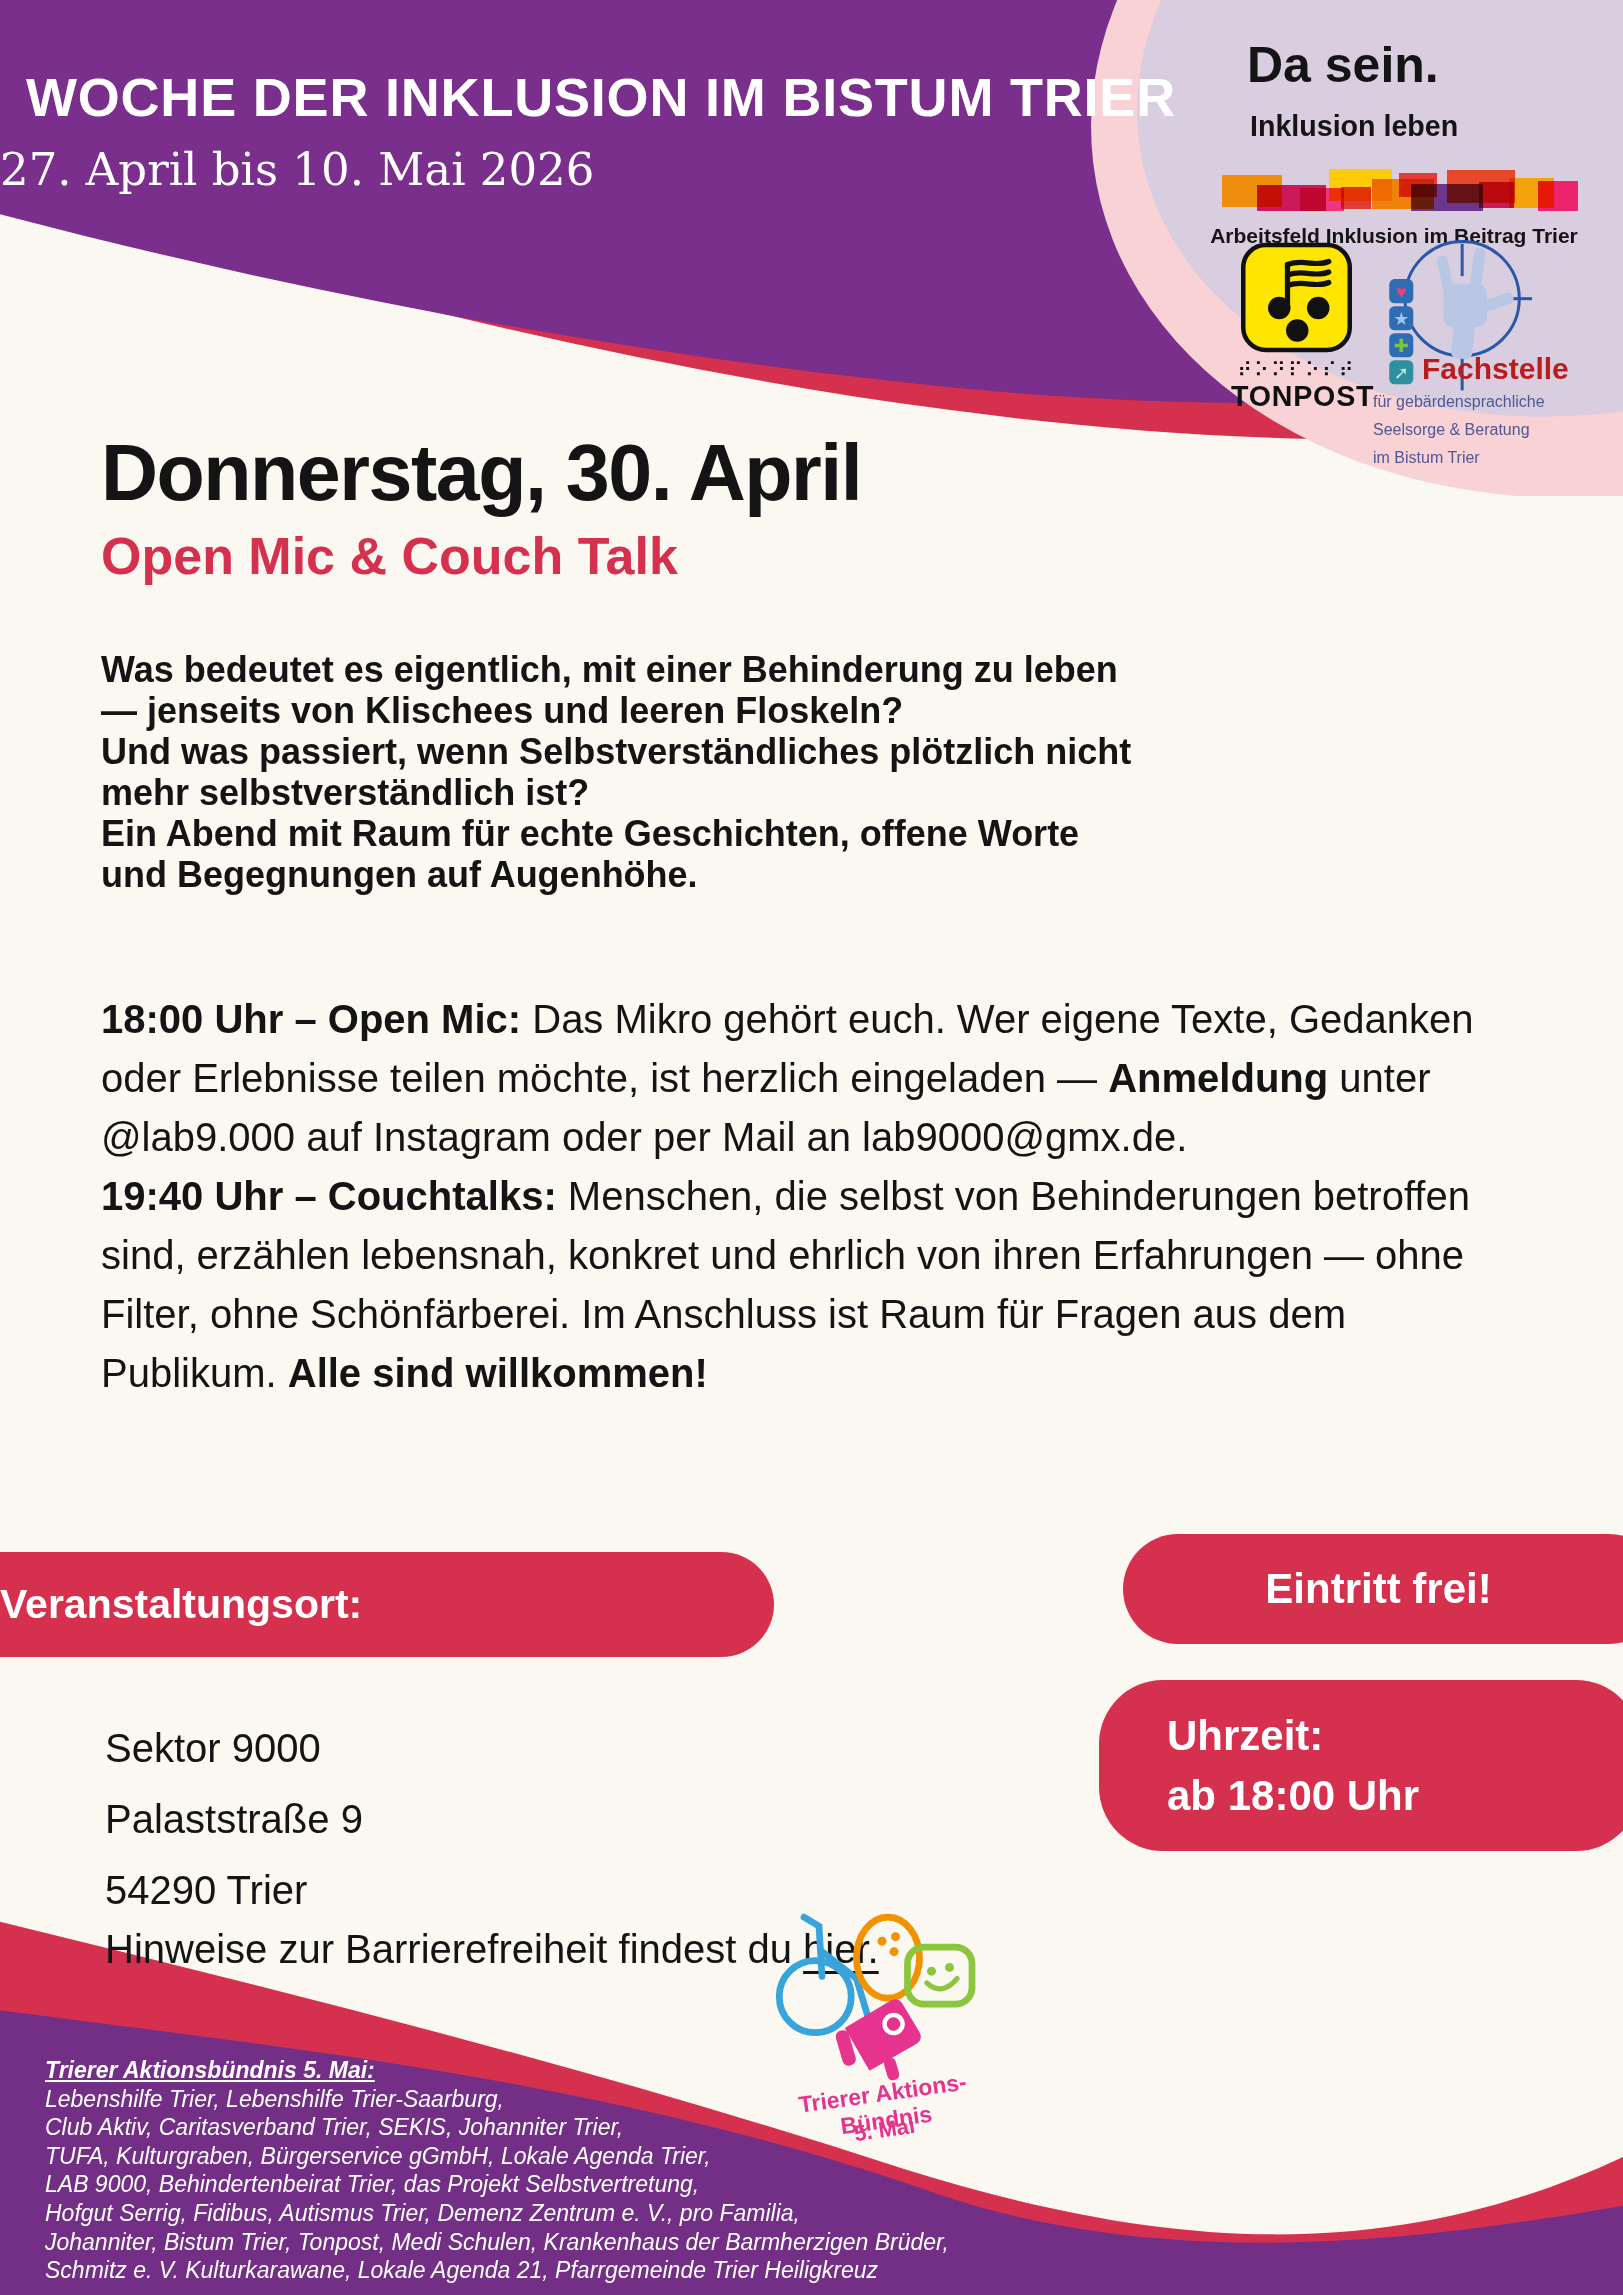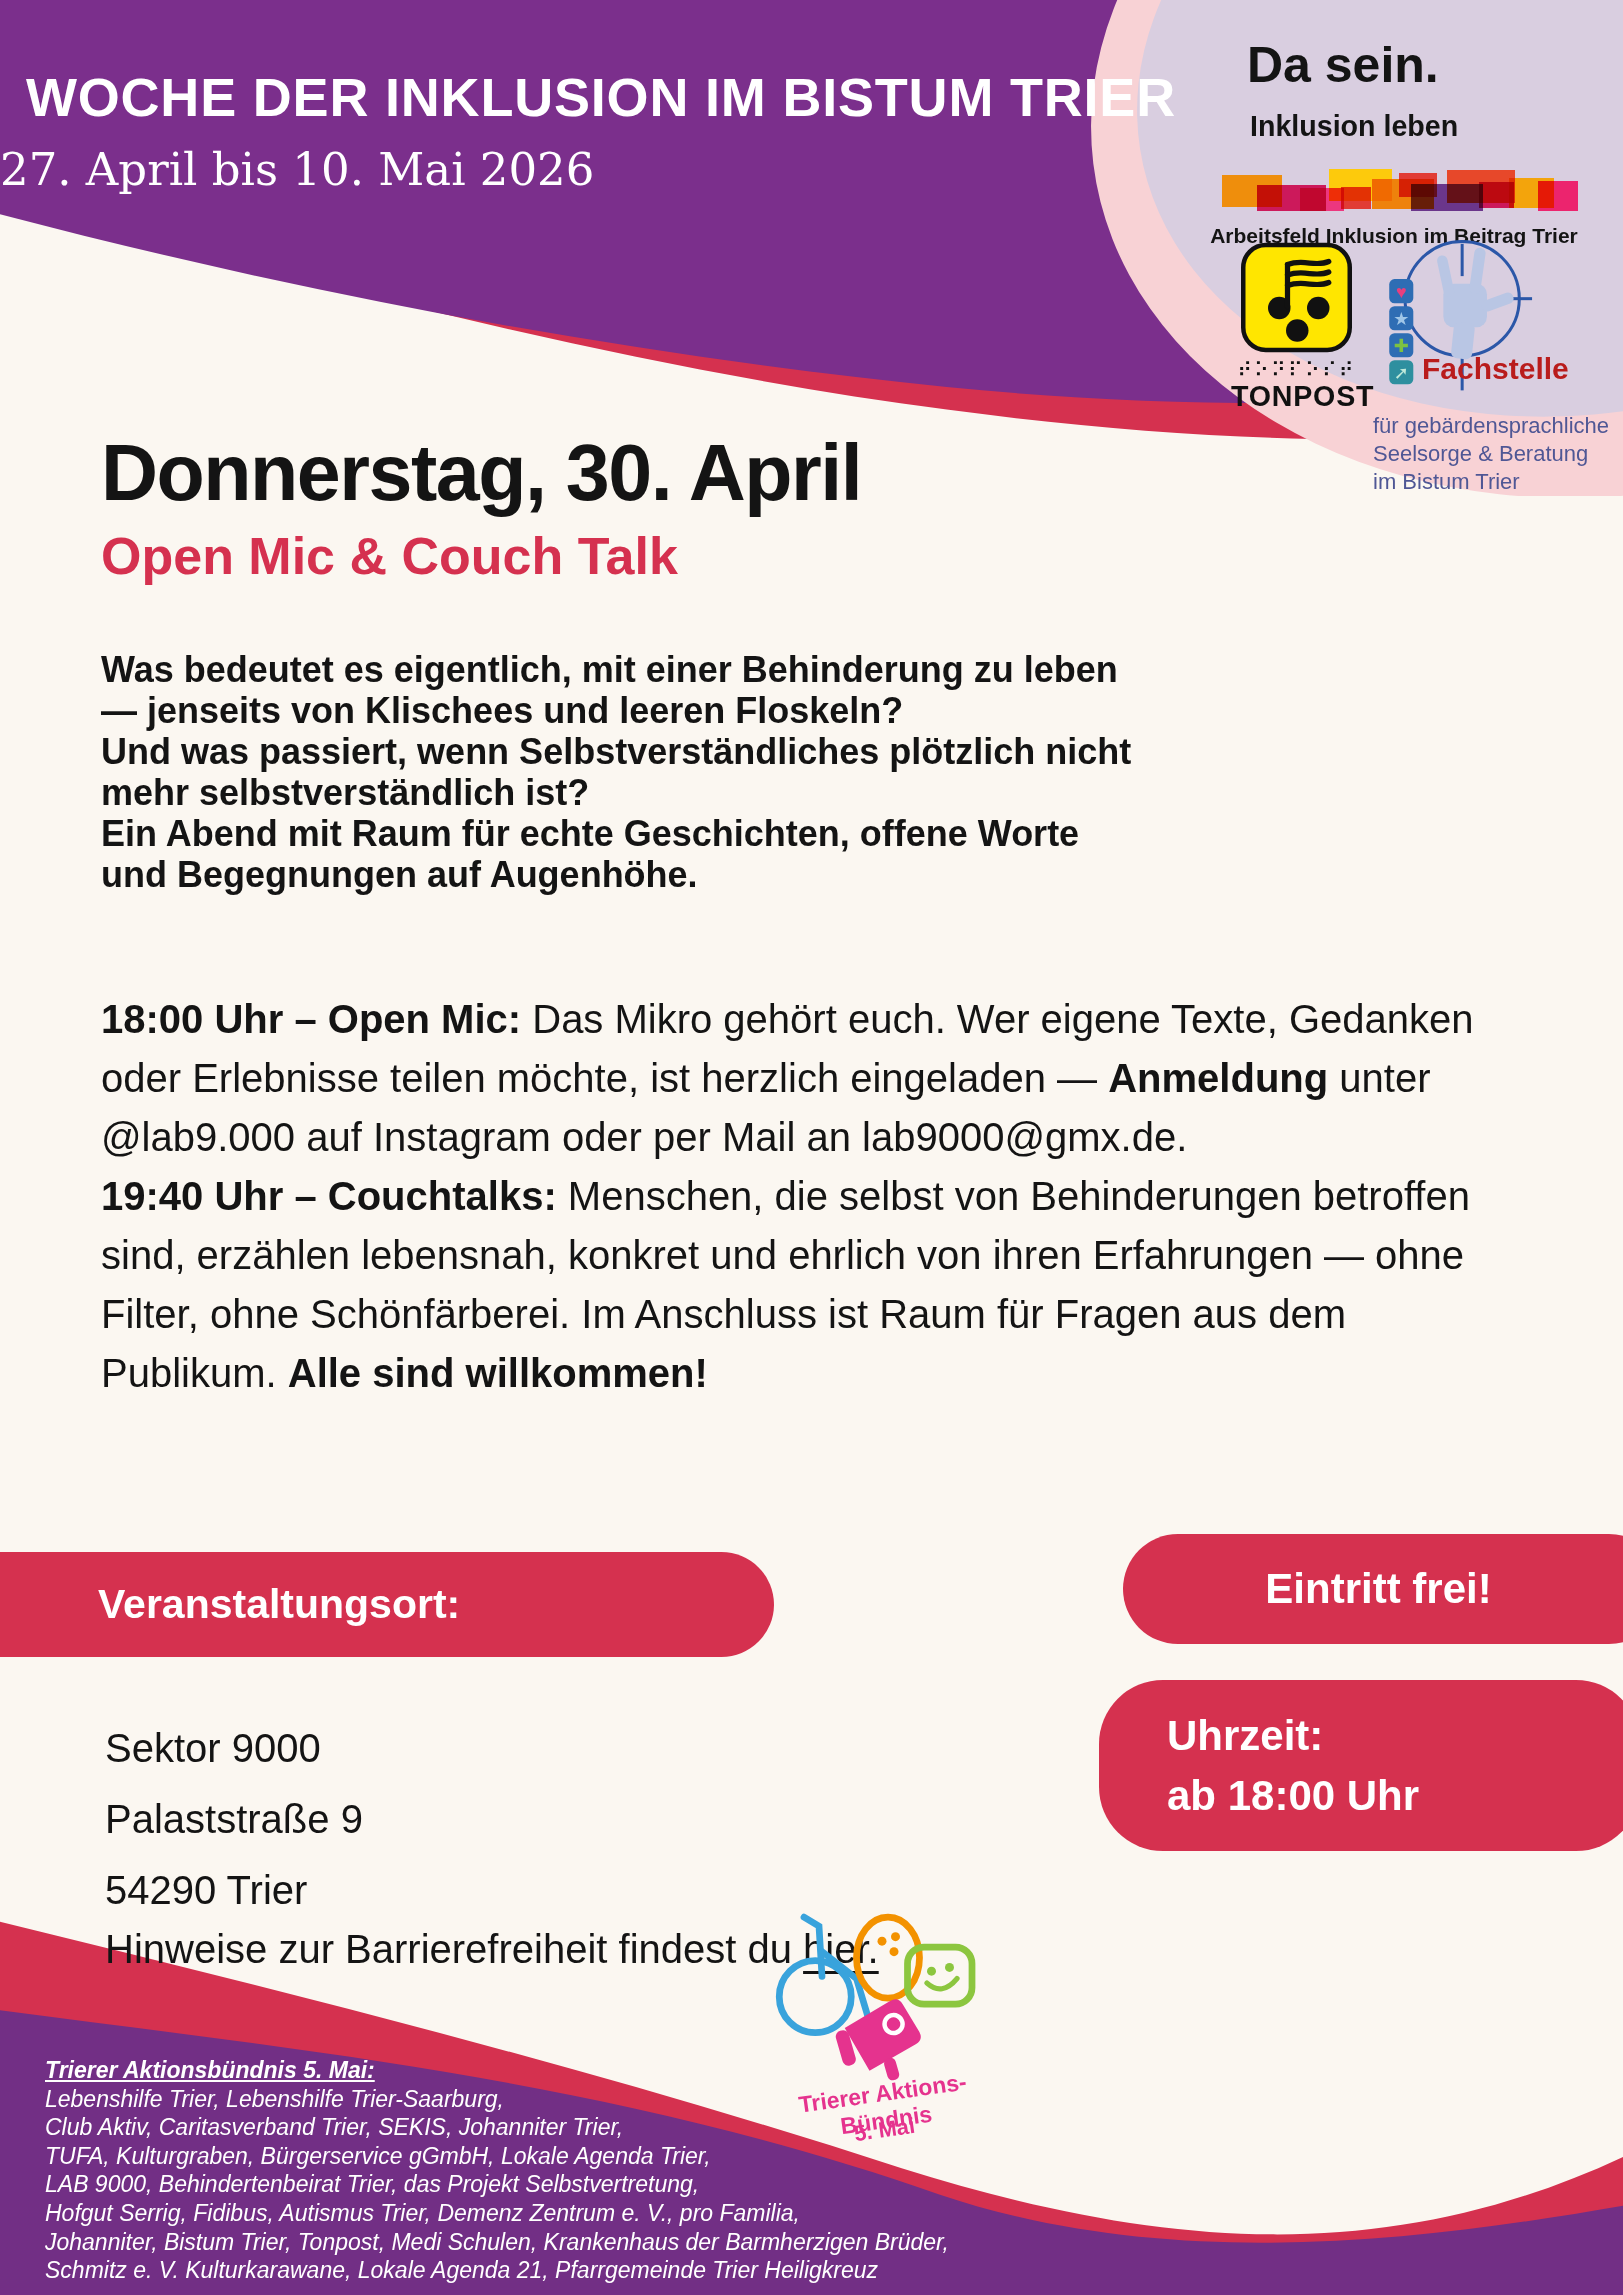--- a/index.html
+++ b/index.html
@@ -30,34 +30,34 @@
     font-size:21px;font-weight:800;z-index:3;}
 
   
   #tonpost-icon{left:1240px;top:242px;z-index:3;}
   .tonpost-braille{left:1231px;top:358px;width:131px;text-align:center;z-index:3;
     font-family:"DejaVu Sans", sans-serif;font-size:20px;letter-spacing:2.3px;color:#111;}
   .tonpost-name{left:1231px;top:380px;width:131px;text-align:center;z-index:3;
     font-size:28.6px;font-weight:900;letter-spacing:0.8px;color:#111;}
   #fachstelle-icon{left:1368px;top:225px;z-index:3;}
   .fachstelle-name{left:1422px;top:352px;font-size:30px;font-weight:800;color:#b91c1c;z-index:3;}
-  .fachstelle-lines{left:1373px;top:388px;font-size:22px;line-height:28px;color:#4f5795;z-index:3;white-space:pre-line;margin-top:24px;}
+  .fachstelle-lines{left:1373px;top:388px;font-size:16px;line-height:28px;color:#4f5795;z-index:3;white-space:pre-line;}
 
   
   .day-title{left:101px;top:427px;font-size:79px;font-weight:800;letter-spacing:-1.5px;z-index:2;}
   .event-title{left:101px;top:526px;font-size:52px;font-weight:800;color:#d5314f;z-index:2;}
   .intro{left:101px;top:649px;font-size:36px;font-weight:700;line-height:41px;white-space:pre-line;z-index:2;}
   .schedule{left:101px;top:990px;width:1431px;font-size:40px;line-height:59px;z-index:2;}
   .schedule p{margin:0;}
   .schedule .b{font-weight:700;}
 
   
   .venue-banner{left:0;top:1552px;width:774px;height:105px;background:#d5314f;
     border-radius:0 54px 54px 0;z-index:2;}
-  .venue-banner span{display:block;padding-left:98px;line-height:105px;
+  .venue-banner span{display:block;line-height:105px;
     font-size:41px;font-weight:800;color:#fff;}
   .address{left:105px;top:1713px;font-size:40px;line-height:71px;white-space:pre-line;z-index:2;}
   .hinweis{left:105px;top:1927px;font-size:40px;z-index:2;}
   .hinweis a{color:#141414;text-decoration:underline;text-underline-offset:7.5px;text-decoration-thickness:3px;}
 
   
   .badge{background:#d5314f;color:#fff;font-weight:800;z-index:2;}
   .badge-free{left:1123px;top:1534px;width:541px;height:110px;border-radius:56px;
     display:flex;align-items:center;justify-content:center;font-size:42px;}
   .badge-free span{margin-right:30px;}

